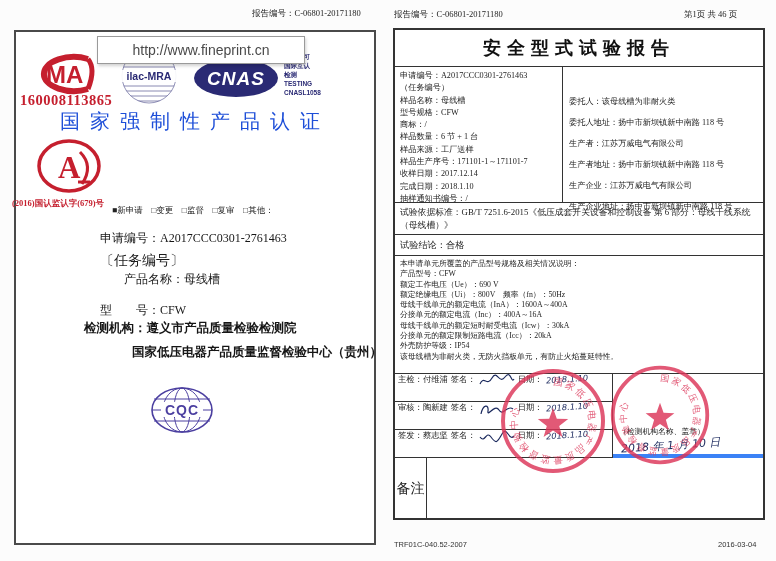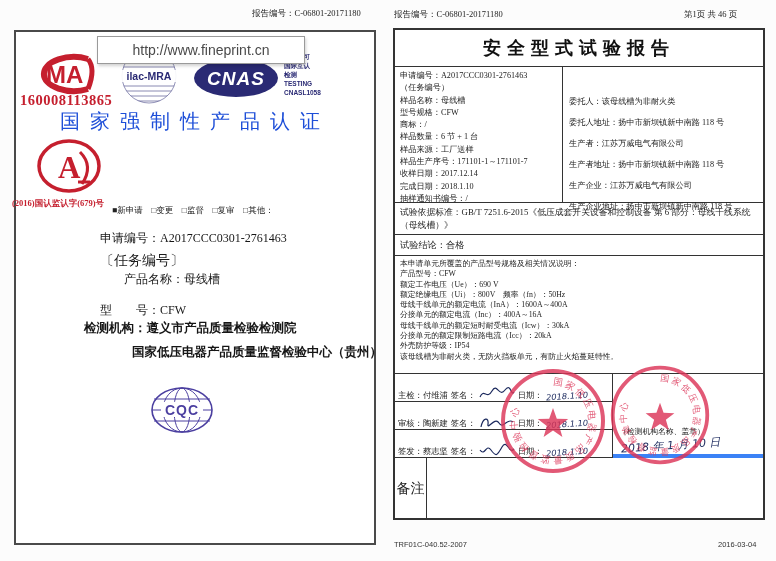--- a/index.html
+++ b/index.html
@@ -22,21 +22,21 @@
              font-size:18px;letter-spacing:6px;font-weight:600;color:#111;}
   .info-row{top:37px;height:136px;border-bottom:1px solid #333;display:flex;}
   .info-left{width:168px;border-right:1px solid #333;padding:3px 5px;box-sizing:border-box;
              font-size:8.2px;line-height:12.3px;}
   .info-right{flex:1;padding:24px 6px 0 6px;box-sizing:border-box;font-size:8.2px;line-height:21px;}
   .std-row{top:173px;height:32px;border-bottom:1px solid #333;padding:3px 5px;font-size:8.8px;line-height:13px;}
   .ccl-row{top:205px;height:21px;border-bottom:1px solid #333;padding:4px 5px;font-size:9.2px;}
   .spec-row{top:226px;height:118px;border-bottom:1px solid #333;padding:3px 5px;font-size:7.8px;line-height:10.3px;}
   .sign-area{top:344px;height:84px;display:flex;}
   .sign-left{width:218px;border-right:1px solid #333;box-sizing:border-box;}
-  .sig-row{height:28px;border-bottom:1px solid #333;display:flex;align-items:flex-end;gap:3px;
+  .sig-row{height:28px;border-bottom:1px solid #333;display:flex;align-items:flex-start;gap:3px;
            padding:0 3px;font-size:8.3px;box-sizing:border-box;}
   .sig-row:last-child{border-bottom:1px solid #333;}
   .sign-right{flex:1;position:relative;border-bottom:4px solid #3b82f6;box-sizing:border-box;}
   .remark-row{top:428px;height:62px;display:flex;}
   .remark-cell{width:32px;border-right:1px solid #333;display:flex;align-items:center;justify-content:center;
                font-size:14px;box-sizing:border-box;}
   .hand{font-style:italic;color:#1c2a5e;transform:rotate(-4deg);display:inline-block;
         font-family:"DejaVu Sans",sans-serif;}
   .foot{font-size:7.5px;color:#333;font-family:"Liberation Sans","DejaVu Sans",sans-serif;}
   .cnas-side div{font-size:6.5px;font-weight:bold;color:#2a2a74;line-height:9px;

